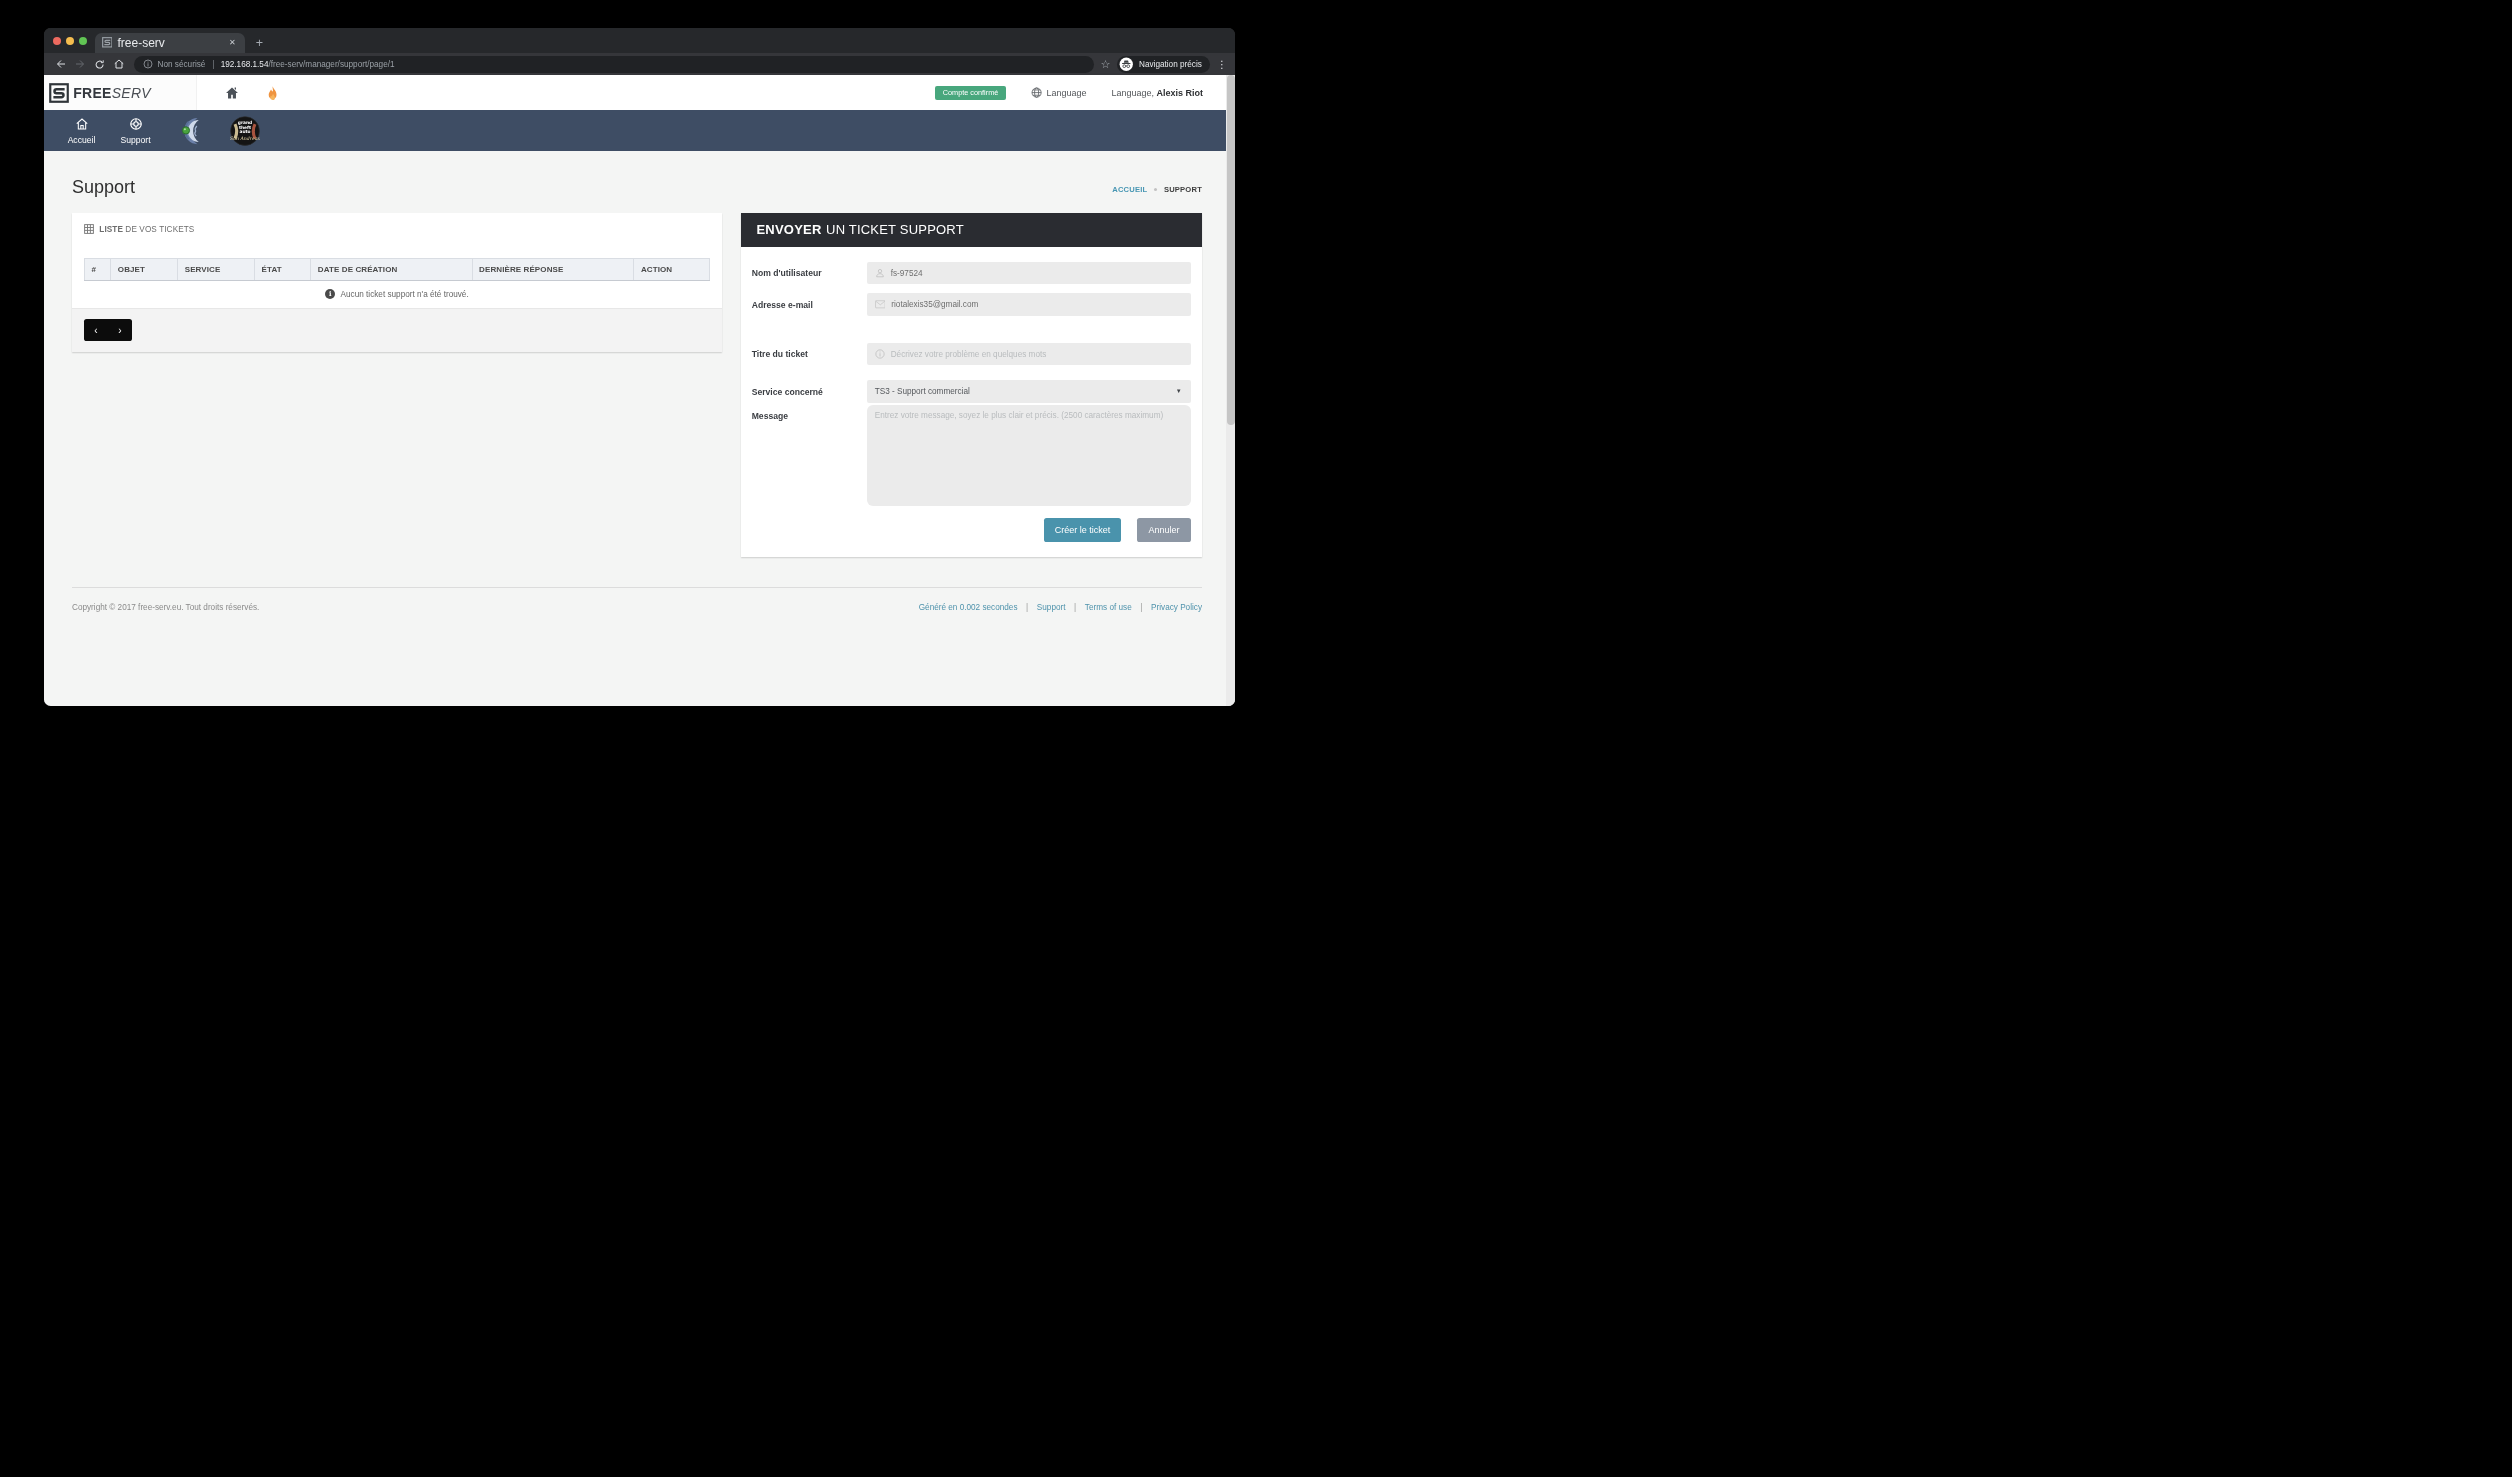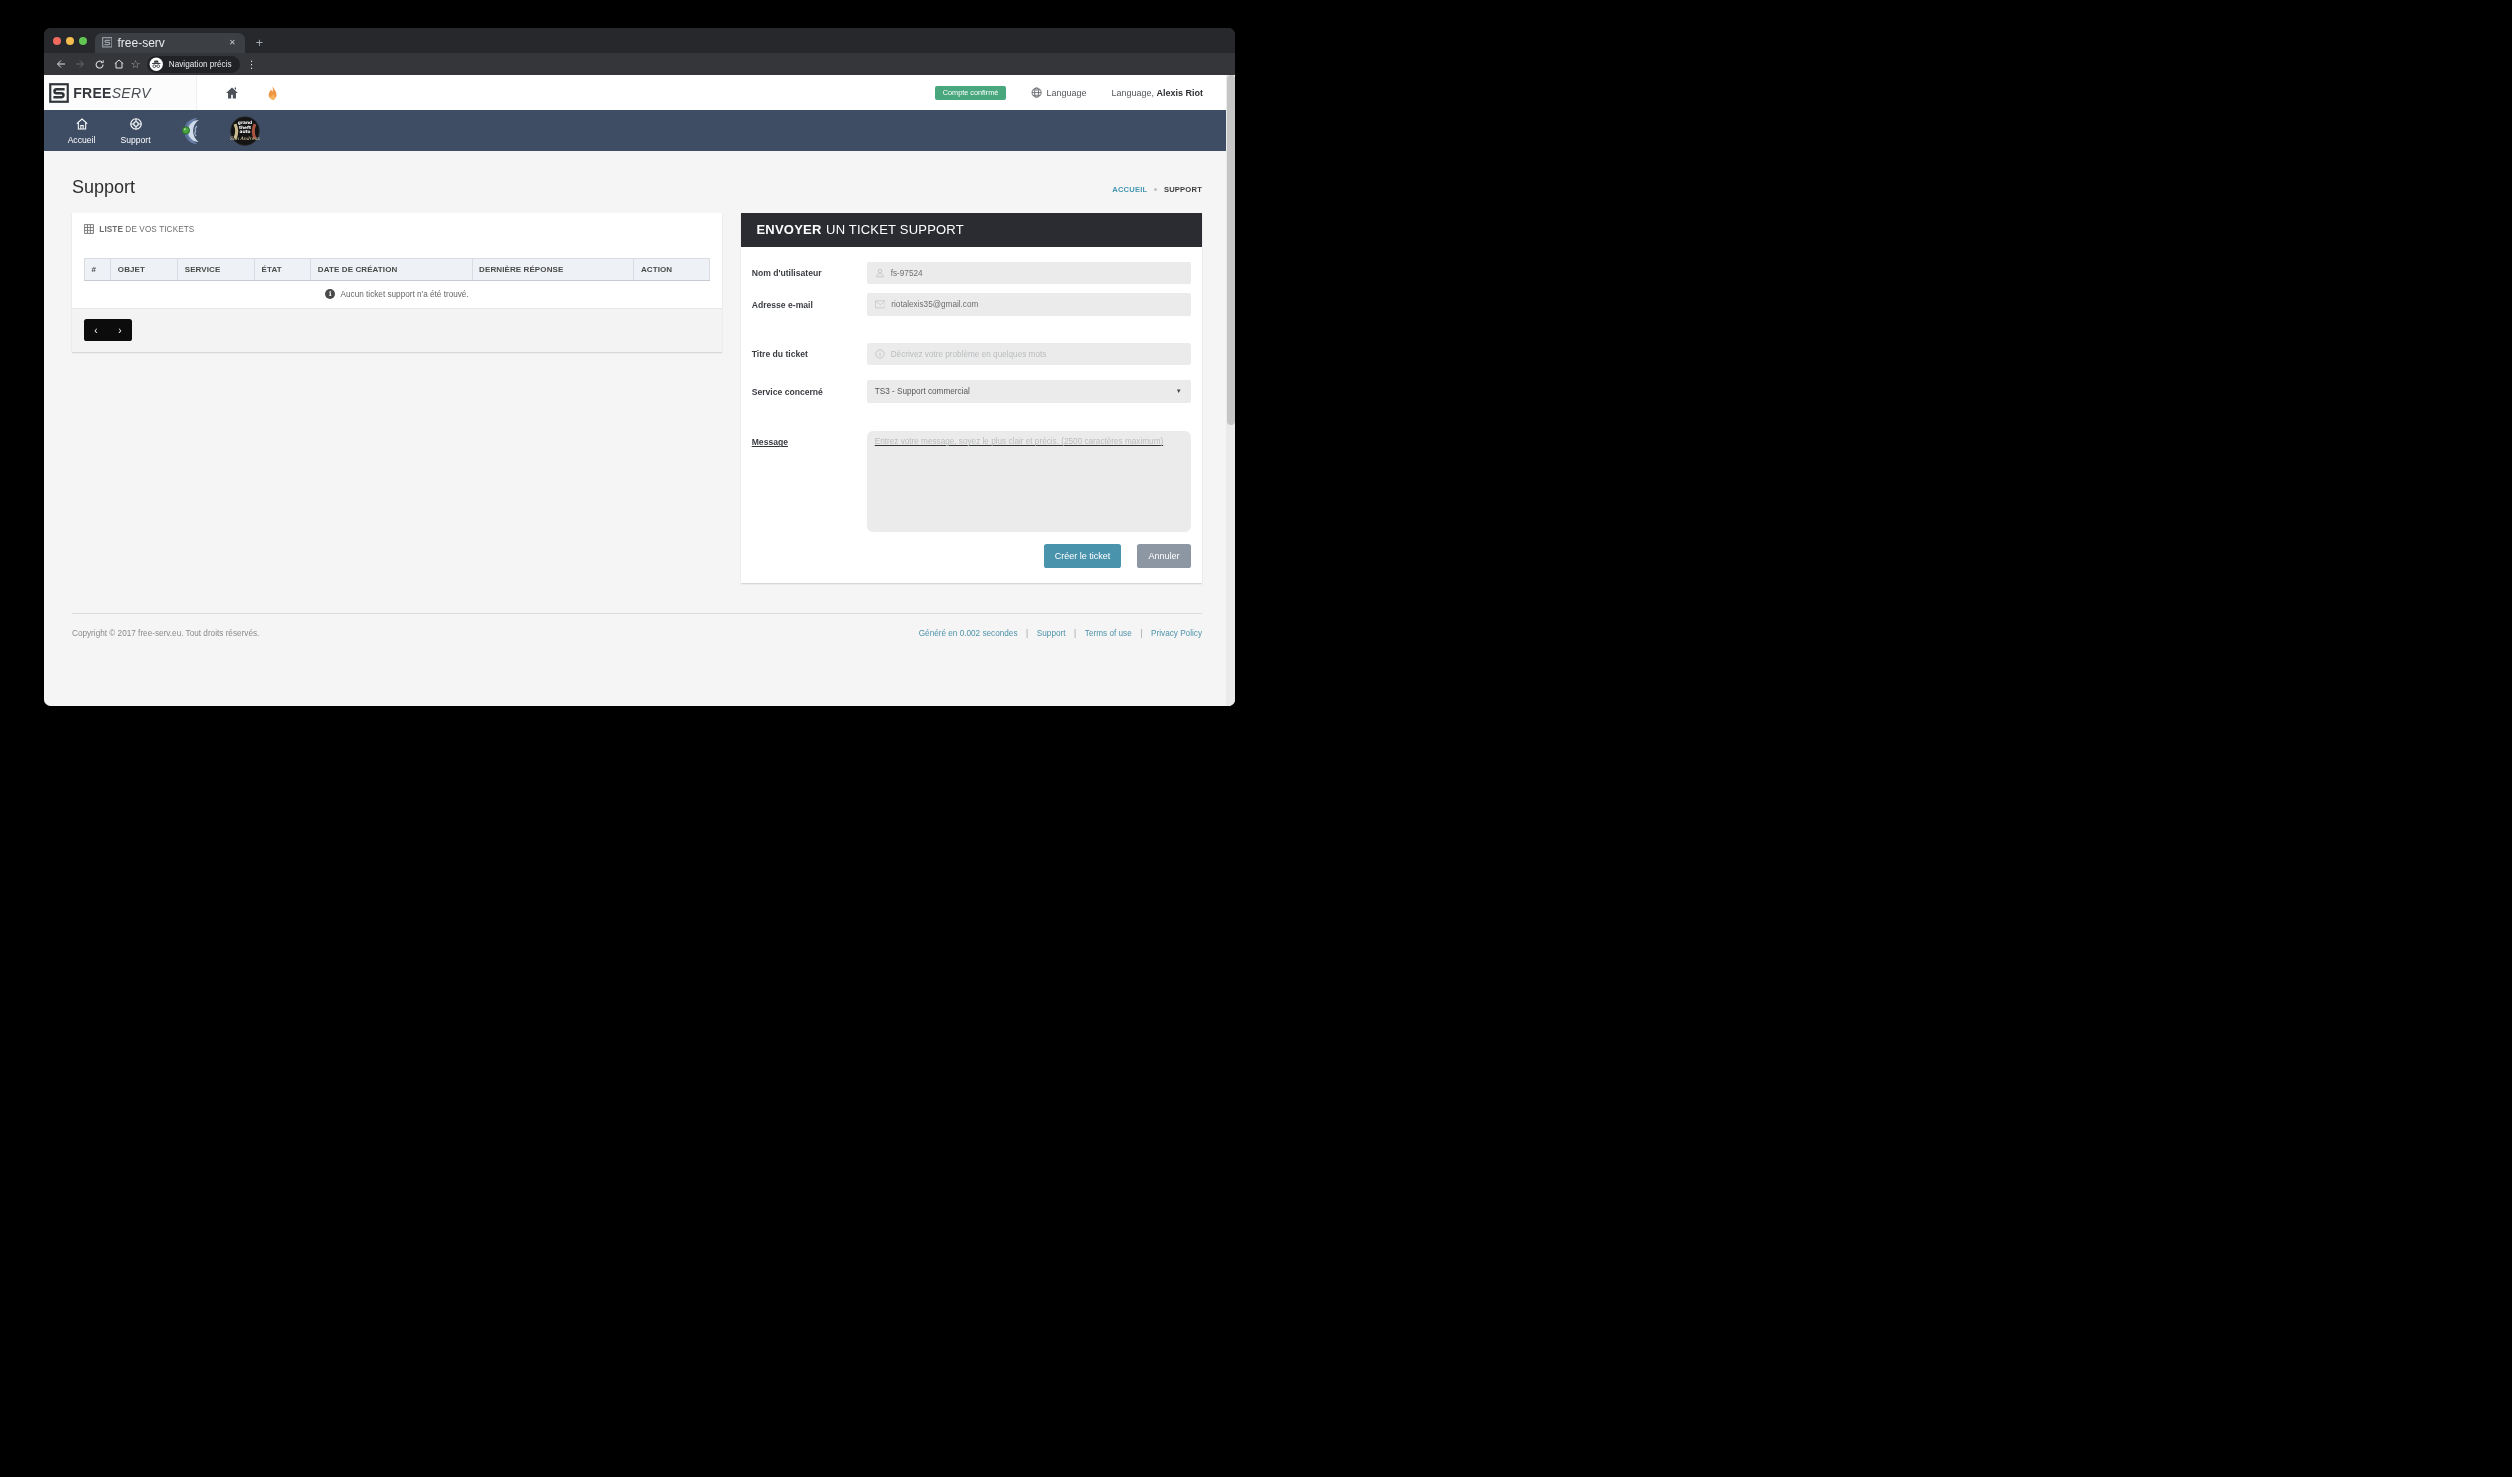--- a/index.html
+++ b/index.html
@@ -98,21 +98,21 @@
   .form-row { display:flex; align-items:flex-start; }
   .form-label { width:115px; padding-top:6.6px; font-size:8.6px; font-weight:bold; color:#3a3d42; flex:none; }
   .form-field { flex:1; min-width:0; }
   .input { height:22.4px; background:#ebebeb; border-radius:2px; display:flex; align-items:center;
            gap:6px; padding:0 8px; font-size:8.2px; color:#6e6e6e; }
   .input .ph, .textarea { color:#b9bcbe; }
   .select { height:22.4px; background:#ebebeb; border-radius:2px; display:flex; align-items:center;
             justify-content:space-between; padding:0 9.2px 0 8px; font-size:8.2px; color:#55585c; }
   .select .arrow { font-size:6px; color:#43464a; }
   .textarea { height:101px; background:#ebebeb; border-radius:6px; padding:6.6px 8px; font-size:8.2px; }
-  .mt14{margin-top:9.2px;} .mt41{margin-top:27px;} .mt23{margin-top:15px;} .mt19{margin-top:28px;text-decoration:underline;}
+  .mt14{margin-top:9.2px;} .mt41{margin-top:27px;} .mt23{margin-top:15px;} .mt19{margin-top:2px;}
   .btn-row { display:flex; justify-content:flex-end; gap:16px; margin-top:12px; }
   .btn { height:24.4px; border-radius:2.6px; border:none; color:#fff; font-size:9px;
          display:flex; align-items:center; padding:0 11.2px; font-family:inherit; }
   .btn-primary { background:#4a93ac; }
   .btn-cancel { background:#8d97a4; }
 
   .page-footer { margin-top:30px; border-top:0.7px solid #dcdcdc; padding-top:15px;
                  display:flex; justify-content:space-between; font-size:8.2px; color:#8a8a8a; }
   .flinks { display:flex; align-items:flex-start; }
   .flink { color:#4f93ac; }
@@ -162,20 +162,33 @@
       <svg width="11.2" height="11.2" viewBox="0 0 24 24" fill="none" stroke="#dfe1e5" stroke-width="2.2">
         <path d="M19.5 12 a7.5 7.5 0 1 1 -2.3-5.4"></path>
           <path d="M19.8 2.8 v5 h-5" stroke-width="2"></path>
       </svg>
     </span>
     <span class="tbtn">
       <svg width="12" height="12" viewBox="0 0 24 24" fill="none" stroke="#dfe1e5" stroke-width="2">
           <path d="M3.5 11.5 L12 4 l8.5 7.5 M6 9.5 V20 h12 V9.5"></path>
         </svg>
     </span>
+    <div class="urlbar">
+      <span>
+        <svg width="10" height="10" viewBox="0 0 20 20" fill="none" stroke="#9aa0a6" stroke-width="1.6">
+          <circle cx="10" cy="10" r="8"></circle>
+            <path d="M10 9.3 V14.2" stroke-linecap="round"></path>
+            <path d="M10 6 v.4" stroke-linecap="round"></path>
+        </svg>
+      </span>
+      <span class="sec-label">Non sécurisé</span>
+      <span class="url-divider"></span>
+      <span class="url-host">192.168.1.54</span>
+      <span class="url-path">/free-serv/manager/support/page/1</span>
+    </div>
     <span class="star">☆</span>
     <div class="incog-pill">
       <span>
         <svg width="14.5" height="14.5" viewBox="0 0 24 24">
           <circle cx="12" cy="12" r="11" fill="#fff"></circle>
           <path d="M9 5.8 h6 l1.1 3.6 h-8.2 z" fill="#3c4043"></path>
           <rect x="4.8" y="9.9" width="14.4" height="1.7" rx=".8" fill="#3c4043"></rect>
           <circle cx="8.7" cy="15.2" r="2.3" fill="none" stroke="#3c4043" stroke-width="1.4"></circle>
           <circle cx="15.3" cy="15.2" r="2.3" fill="none" stroke="#3c4043" stroke-width="1.4"></circle>
           <path d="M10.9 15 q1.1-.9 2.2 0" fill="none" stroke="#3c4043" stroke-width="1.2"></path>

